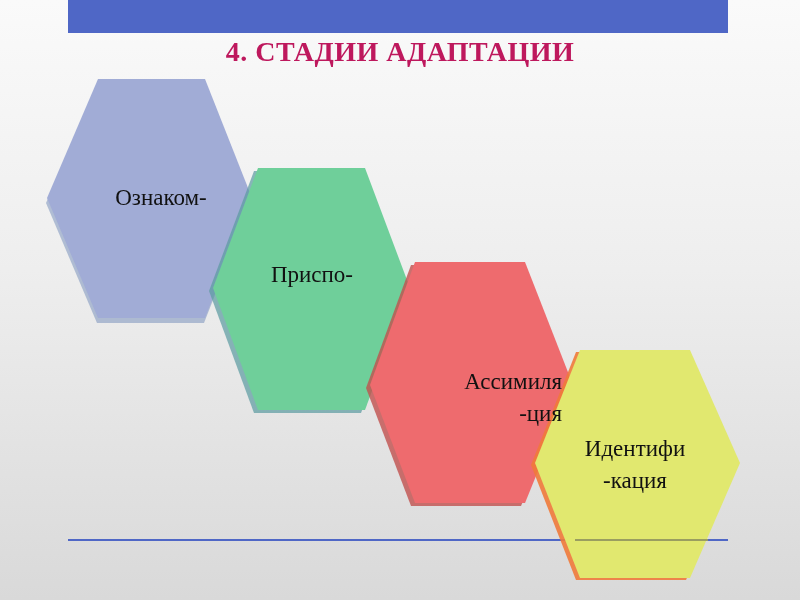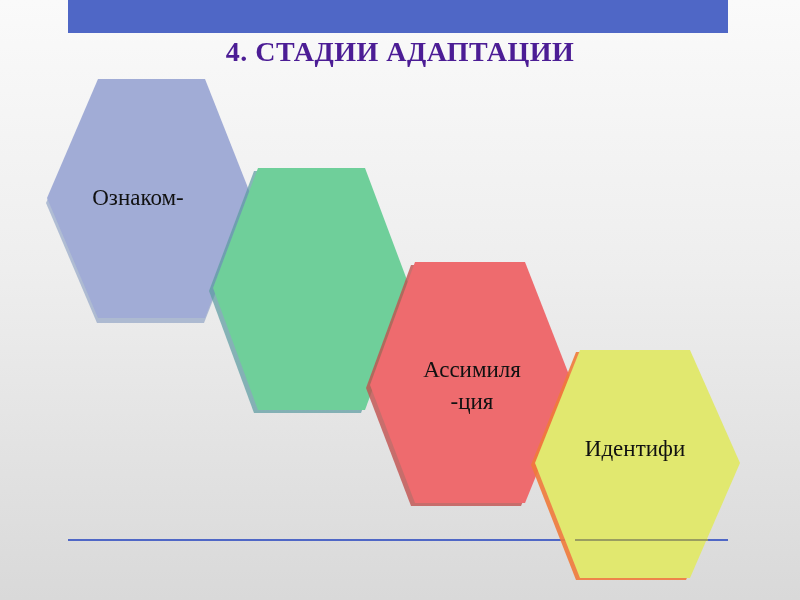--- a/index.html
+++ b/index.html
@@ -4,21 +4,21 @@
   <style>
     html, body { margin: 0; padding: 0; }
     body {
       width: 800px; height: 600px; position: relative; overflow: hidden;
       background: linear-gradient(180deg, #fafafa 0%, #eeeeee 45%, #d9d9d9 100%);
       font-family: "Liberation Serif", serif;
     }
     .top-bar { position: absolute; left: 68px; top: 0; width: 660px; height: 33px; background: #4f67c6; }
     .title {
       position: absolute; left: 0; right: 0; top: 36px; text-align: center;
-      font-family: "Liberation Serif", serif; font-weight: bold; font-size: 28px; color: #4c1d95;
+      font-family: "Liberation Serif", serif; font-weight: bold; font-size: 28px; color: #be185d;
       letter-spacing: 0.5px;
     }
     svg.hexes { position: absolute; left: 0; top: 0; }
     .label {
       position: absolute; text-align: center; font-family: "Liberation Serif", serif;
       font-size: 23px; line-height: 32px; color: #111; width: 180px;
     }
     .bottom-line { position: absolute; left: 68px; top: 539px; width: 660px; height: 2px; background: #4f67c6; }
   </style>
 </head>
@@ -40,24 +40,26 @@
 
   <polygon points="415,262 525,262 573,385 525,503 415,503 370,385" fill="#c0504d" opacity="0.8" transform="translate(-4,3)"></polygon>
   <polygon points="415,262 525,262 573,385 525,503 415,503 370,385" fill="#ee6b6e"></polygon>
 
   <polygon points="580,350 690,350 740,463 690,578 580,578 535,463" fill="#f07a3a" opacity="0.9" transform="translate(-4,2)"></polygon>
   <polygon points="580,350 690,350 740,463 690,578 580,578 535,463" fill="#e1e86f"></polygon>
 
   <line x1="575" y1="540" x2="708" y2="540" stroke="#9a9e60" stroke-width="2"></line>
 </svg>
 
-<div class="label" style="left:48px; top:182px;font-family:Liberation Serif, serif;">
+<div class="label" style="left:71px; top:182px;font-family:Liberation Serif, serif;">
   <div>Ознаком-</div>
 </div>
 <div class="label" style="left:222px; top:259px;">
+  <div>Приспо-</div>
 </div>
-<div class="label" style="left:382px; top:354px;">
+<div class="label" style="left:382px; top:366px;text-align:right;">
   <div>Ассимиля</div>
   <div>-ция</div>
 </div>
 <div class="label" style="left:545px; top:433px;text-align:center;">
   <div>Идентифи</div>
+  <div>-кация</div>
 </div>
 
 </body></html>

